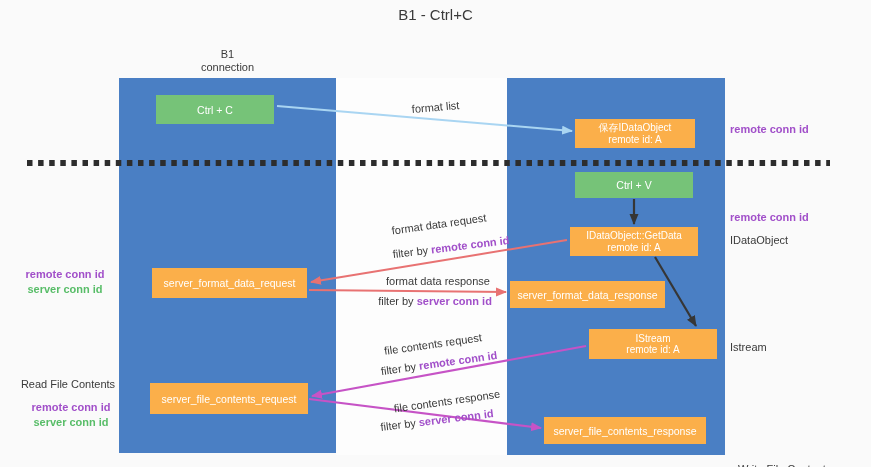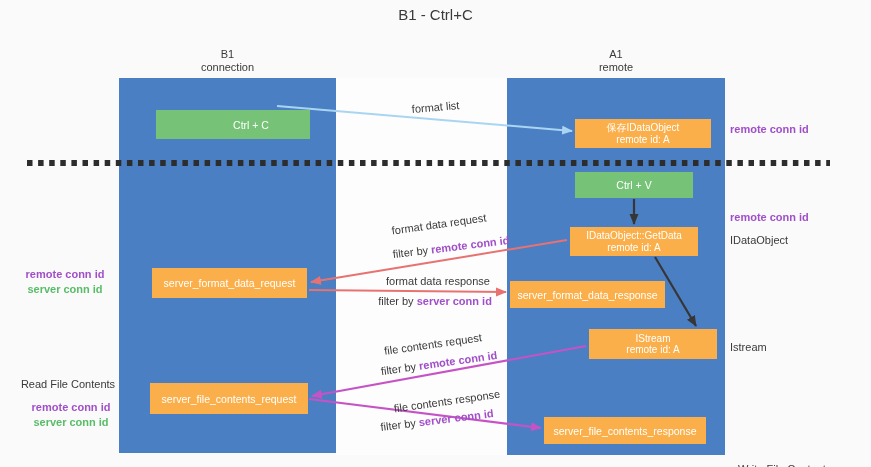--- a/index.html
+++ b/index.html
@@ -24,22 +24,22 @@
   .a-black{stroke:var(--arrow-black,#363636);stroke-width:2.2;fill:none;}
   .m-blue{fill:var(--arrow-lightblue,#a9d5f2);}
   .m-salmon{fill:var(--arrow-salmon,#e87272);}
   .m-magenta{fill:var(--arrow-magenta,#c653c6);}
   .m-black{fill:var(--arrow-black,#363636);}
 
   .node{position:absolute;display:flex;flex-direction:column;align-items:center;justify-content:center;color:#fff;font-size:10.5px;line-height:12px;text-align:center;z-index:3;white-space:nowrap;}
   .node.green{background:var(--box-green,#76c378);}
   .node.orange{background:var(--box-orange,#fbaf4a);}
 
-  #box-ctrl-c{left:156px;top:110px;width:118px;height:29px;padding-left:36px;}
-  #box-saved{left:575px;top:119px;width:136px;height:29px;font-size:10px;line-height:11.5px;}
+  #box-ctrl-c{left:156px;top:95px;width:118px;height:29px;}
+  #box-saved{left:575px;top:119px;width:120px;height:29px;font-size:10px;line-height:11.5px;}
   #box-ctrl-v{left:575px;top:172px;width:118px;height:26px;}
   #box-getdata{left:570px;top:227px;width:128px;height:29px;font-size:10px;line-height:11.5px;}
   #box-format-req{left:152px;top:268px;width:155px;height:30px;}
   #box-format-resp{left:510px;top:281px;width:155px;height:27px;}
   #box-istream{left:589px;top:329px;width:128px;height:30px;font-size:10px;line-height:11.5px;}
   #box-file-req{left:150px;top:383px;width:158px;height:31px;}
   #box-file-resp{left:544px;top:417px;width:162px;height:27px;}
 
   .alabel{position:absolute;font-size:11px;color:var(--text-dark,#3a3a3a);white-space:nowrap;z-index:4;text-align:center;}
   .purple{color:var(--text-purple,#a14fc9);font-weight:bold;}
@@ -70,24 +70,20 @@
 
 <div id="canvas">
 
   <div class="title">
     <div>B1 - Ctrl+C</div>
   </div>
 
   <div class="lane-header" id="hdr-left">
     <div>B1</div>
     <div>connection</div>
-  </div>
-  <div class="lane-header" id="hdr-right">
-    <div>A1</div>
-    <div>remote</div>
   </div>
 
   <div id="lane-gap"></div>
   <div class="lane" id="lane-left"></div>
   <div class="lane" id="lane-right"></div>
 
   <svg class="overlay" width="871" height="467" viewBox="0 0 871 467">
     <defs>
       <marker id="mh-blue" markerUnits="userSpaceOnUse" markerWidth="12" markerHeight="10" refX="10" refY="4.5" orient="auto">
         <path class="m-blue" d="M0,0 L11,4.5 L0,9 Z"></path>

